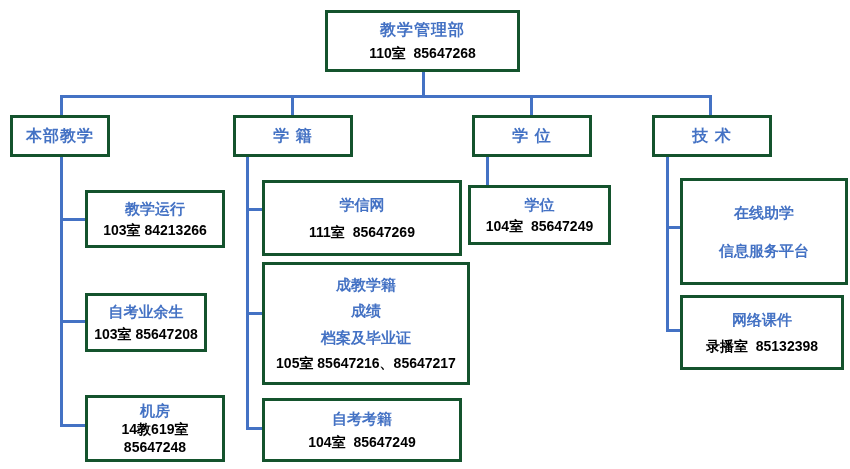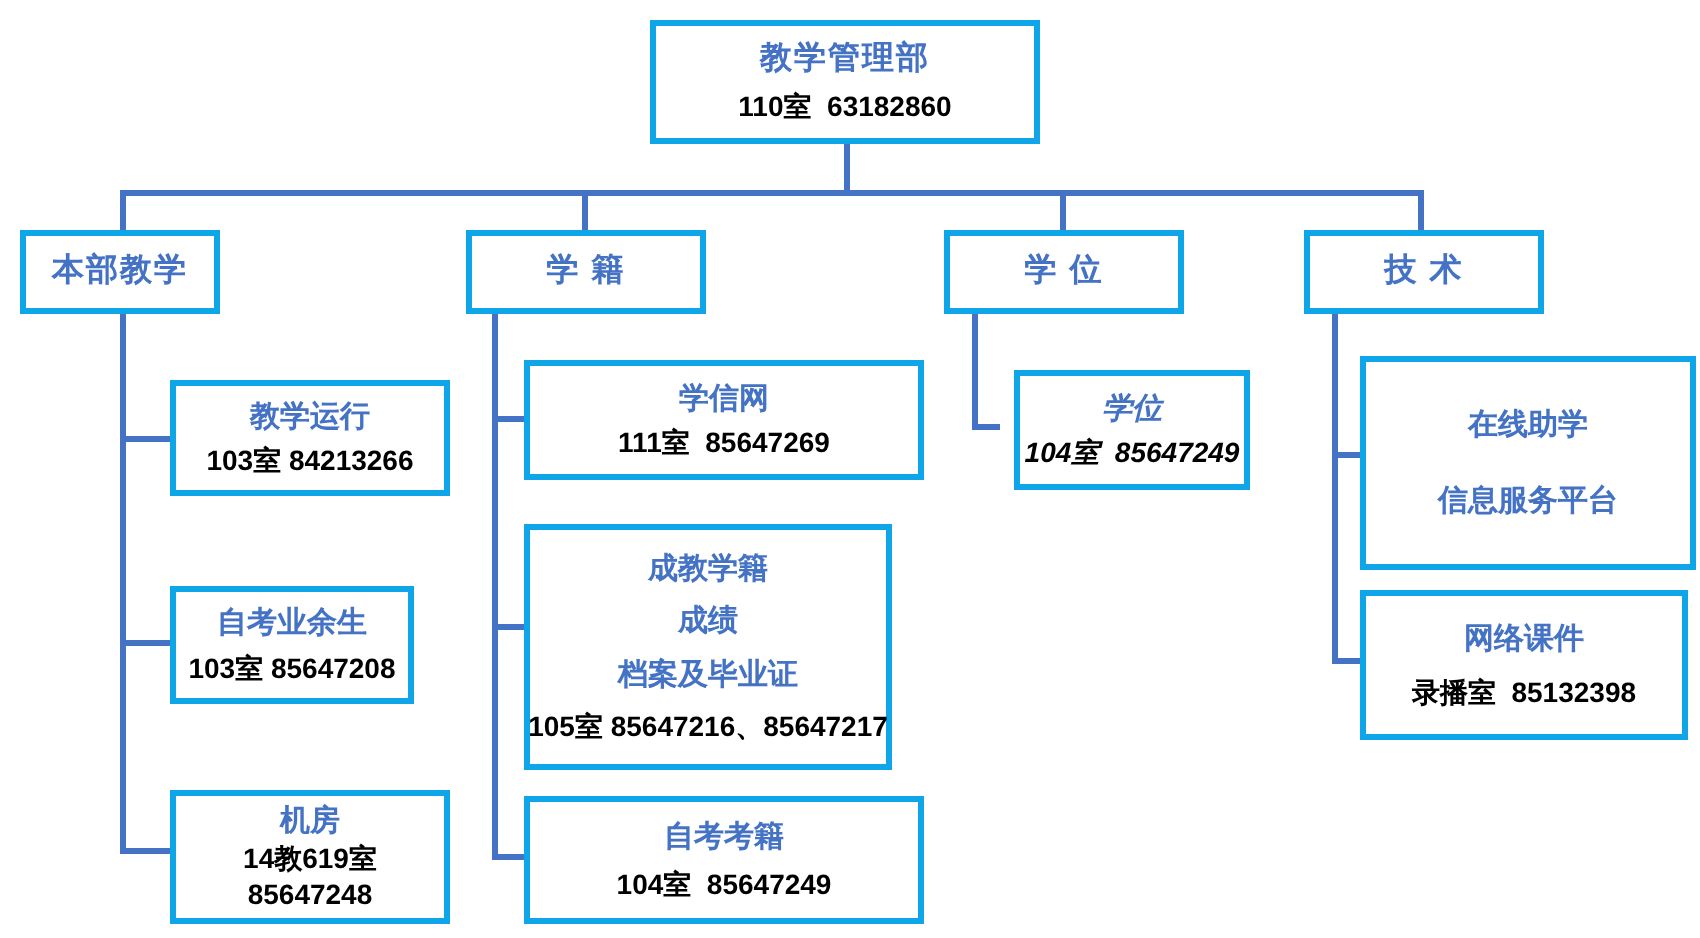--- a/index.html
+++ b/index.html
@@ -7,21 +7,21 @@
     position: relative;
     width: 850px;
     height: 469px;
     background: #ffffff;
     font-family: "Liberation Sans", "DejaVu Sans", sans-serif;
     overflow: hidden;
   }
   .node {
     position: absolute;
     box-sizing: border-box;
-    border: 3px solid #0ea5e9;
+    border: 3px solid #14532d;
     background: #ffffff;
     display: flex;
     flex-direction: column;
     align-items: center;
     justify-content: space-evenly;
     text-align: center;
     padding: 2px 2px;
   }
   .node div { white-space: pre; line-height: 1.15; }
   .hdr { justify-content: center; }
@@ -54,21 +54,21 @@
 
   <div class="line" style="left:486px;top:155px;width:3px;height:60px;"></div>
   <div class="line" style="left:486px;top:212px;width:14px;height:3px;"></div>
 
   <div class="line" style="left:666px;top:155px;width:3px;height:177px;"></div>
   <div class="line" style="left:666px;top:226px;width:17px;height:3px;"></div>
   <div class="line" style="left:666px;top:329px;width:17px;height:3px;"></div>
 
   <div class="node" style="left:325px;top:10px;width:195px;height:62px;">
     <div class="t-lg">教学管理部</div>
-    <div class="d">110室  63182860</div>
+    <div class="d">110室  85647268</div>
   </div>
 
   <div class="node hdr" style="left:10px;top:115px;width:100px;height:42px;">
     <div class="t-lg">本部教学</div>
   </div>
   <div class="node hdr" style="left:233px;top:115px;width:120px;height:42px;">
     <div class="t-lg">学 籍</div>
   </div>
   <div class="node hdr" style="left:472px;top:115px;width:120px;height:42px;">
     <div class="t-lg">学 位</div>
@@ -84,36 +84,36 @@
   <div class="node" style="left:85px;top:293px;width:122px;height:59px;">
     <div class="t">自考业余生</div>
     <div class="d">103室 85647208</div>
   </div>
   <div class="node" style="left:85px;top:395px;width:140px;height:67px;">
     <div class="t">机房</div>
     <div class="d">14教619室</div>
     <div class="d">85647248</div>
   </div>
 
-  <div class="node" style="left:262px;top:180px;width:200px;height:60px;">
+  <div class="node" style="left:262px;top:180px;width:200px;height:76px;">
     <div class="t">学信网</div>
     <div class="d">111室  85647269</div>
   </div>
-  <div class="node" style="left:262px;top:262px;width:184px;height:123px;">
+  <div class="node" style="left:262px;top:262px;width:208px;height:123px;">
     <div class="t">成教学籍</div>
     <div class="t">成绩</div>
     <div class="t">档案及毕业证</div>
     <div class="d">105室 85647216、85647217</div>
   </div>
   <div class="node" style="left:262px;top:398px;width:200px;height:64px;">
     <div class="t">自考考籍</div>
     <div class="d">104室  85647249</div>
   </div>
 
-  <div class="node" style="left:507px;top:185px;width:118px;height:60px;font-style:italic;">
+  <div class="node" style="left:468px;top:185px;width:143px;height:60px;">
     <div class="t">学位</div>
     <div class="d">104室  85647249</div>
   </div>
 
   <div class="node" style="left:680px;top:178px;width:168px;height:107px;">
     <div class="t">在线助学</div>
     <div class="t">信息服务平台</div>
   </div>
   <div class="node" style="left:680px;top:295px;width:164px;height:75px;">
     <div class="t">网络课件</div>

